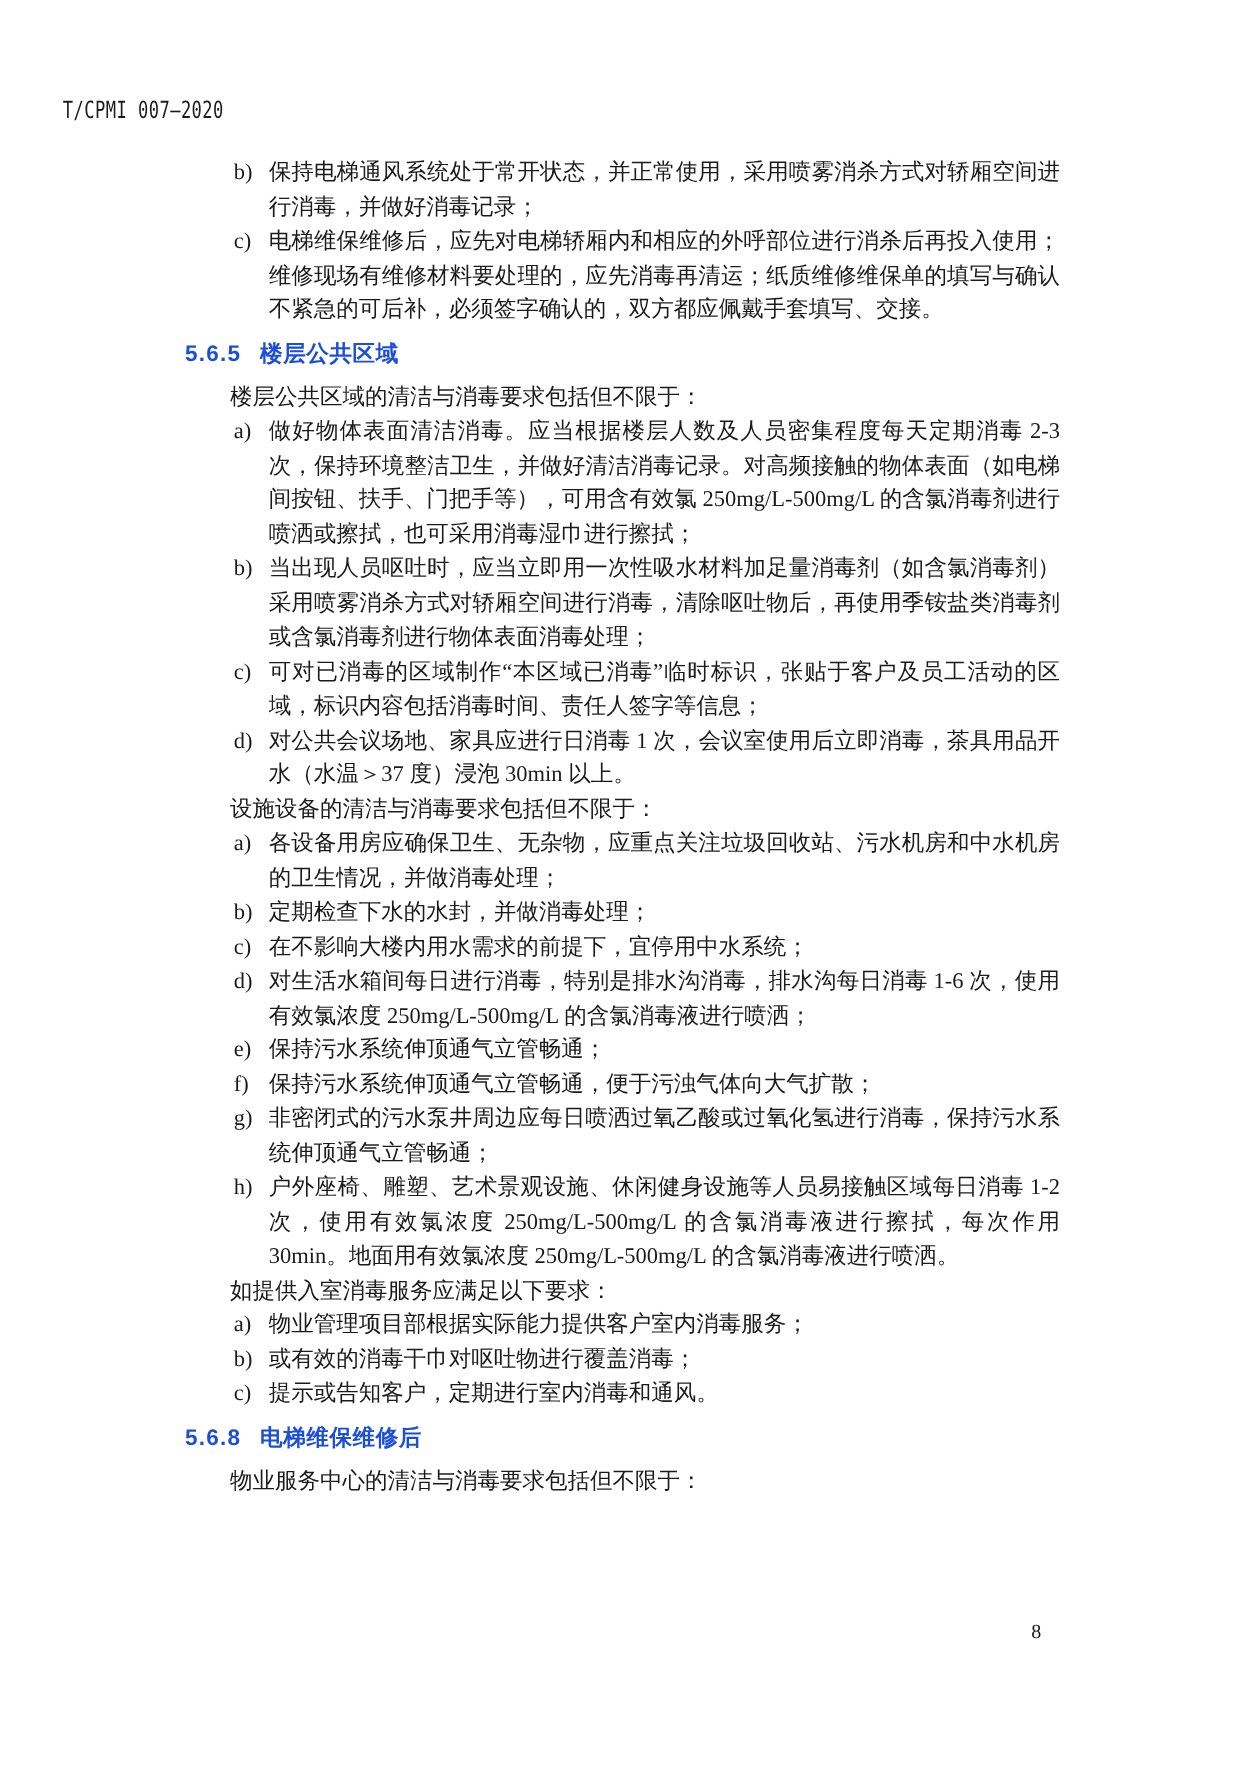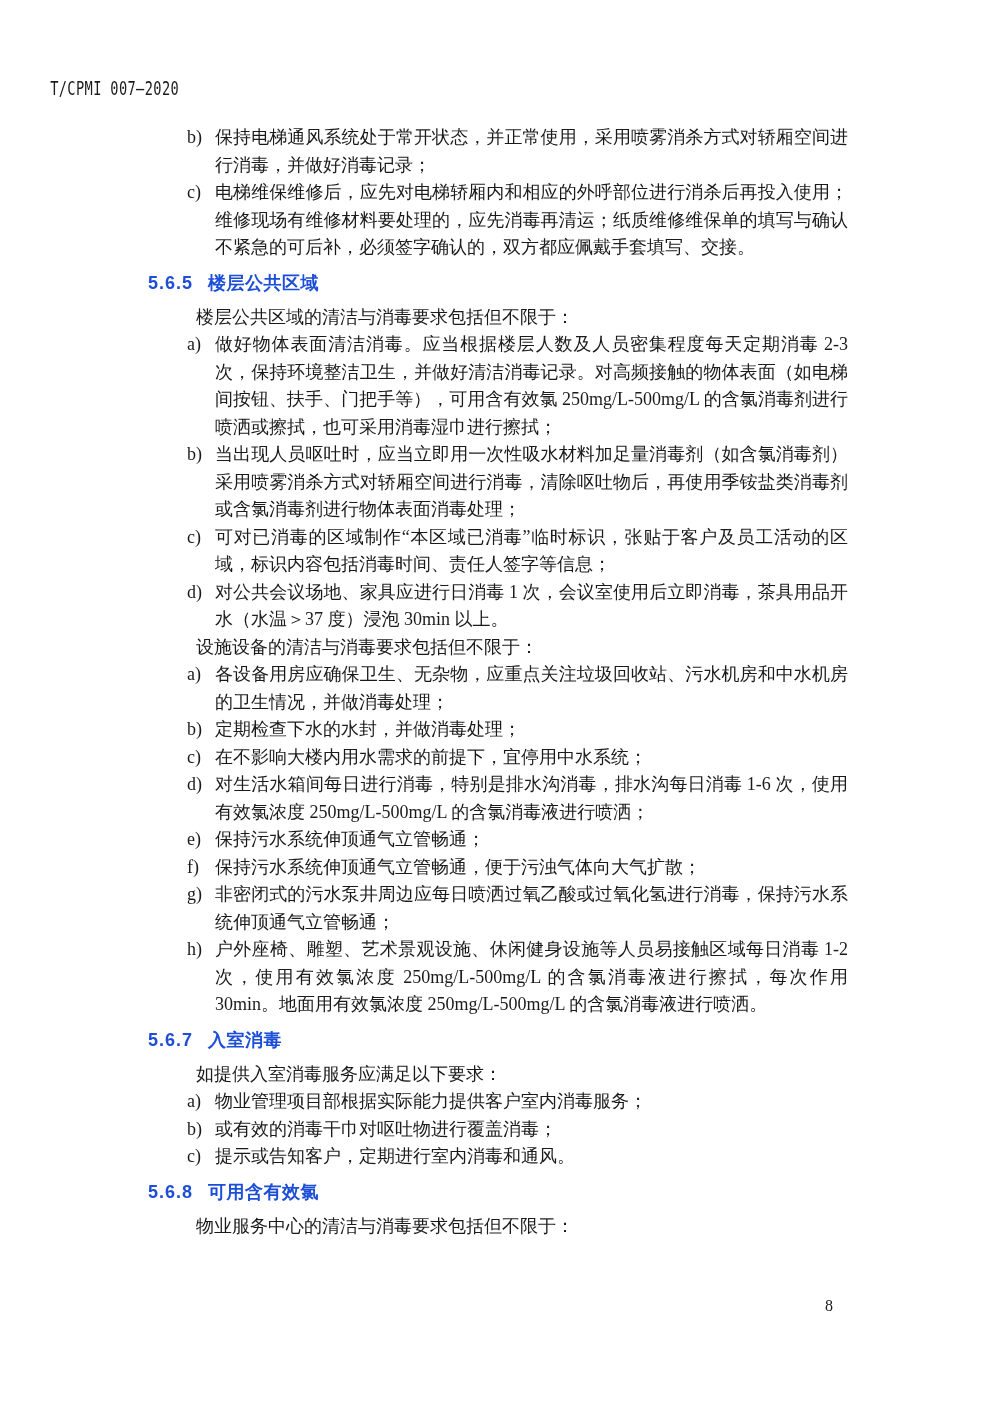--- a/index.html
+++ b/index.html
@@ -47,21 +47,21 @@
     margin: 8px 0 8px 0;
     text-align: left;
     letter-spacing: 0.5px;
   }
   .heading .hnum {
     display: inline-block;
     min-width: 60px;
     letter-spacing: 1px;
   }
   .para {
-    margin: 0 0 0 48px;
+    margin: 0 0 0 36px;
     text-align: justify;
   }
   .clause-list {
     margin-left: 39px;
   }
   .li {
     display: flex;
     align-items: flex-start;
   }
   .li .label {
@@ -154,41 +154,38 @@
       <div class="li">
         <span class="label">g)</span>
         <span class="text">非密闭式的污水泵井周边应每日喷洒过氧乙酸或过氧化氢进行消毒，保持污水系统伸顶通气立管畅通；</span>
       </div>
       <div class="li">
         <span class="label">h)</span>
         <span class="text">户外座椅、雕塑、艺术景观设施、休闲健身设施等人员易接触区域每日消毒 1-2 次，使用有效氯浓度 250mg/L-500mg/L 的含氯消毒液进行擦拭，每次作用 30min。地面用有效氯浓度 250mg/L-500mg/L 的含氯消毒液进行喷洒。</span>
       </div>
     </div>
 
-    <div class="heading">
-      <span class="hnum">5.6.7</span><span class="htitle">入室消毒</span>
-    </div>
     <p class="para">如提供入室消毒服务应满足以下要求：</p>
     <div class="clause-list">
       <div class="li">
         <span class="label">a)</span>
         <span class="text">物业管理项目部根据实际能力提供客户室内消毒服务；</span>
       </div>
       <div class="li">
         <span class="label">b)</span>
         <span class="text">或有效的消毒干巾对呕吐物进行覆盖消毒；</span>
       </div>
       <div class="li">
         <span class="label">c)</span>
         <span class="text">提示或告知客户，定期进行室内消毒和通风。</span>
       </div>
     </div>
 
     <div class="heading">
-      <span class="hnum">5.6.8</span><span class="htitle">可用含有效氯</span>
+      <span class="hnum">5.6.8</span><span class="htitle">电梯维保维修后</span>
     </div>
     <p class="para">物业服务中心的清洁与消毒要求包括但不限于：</p>
 
   </div>
 
   <div class="page-number">8</div>
 
 </div>
 
 </body></html>

